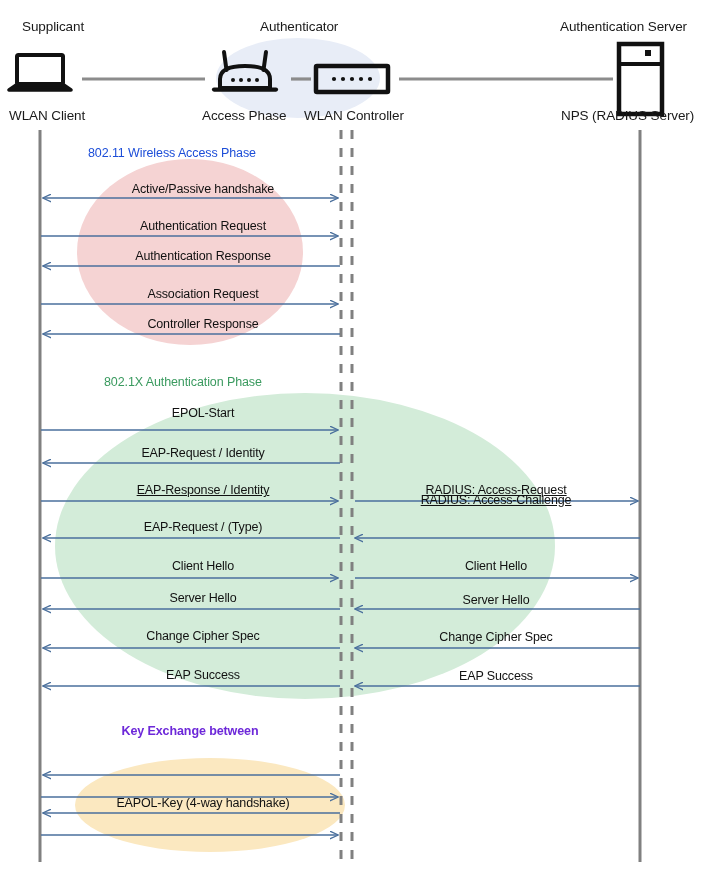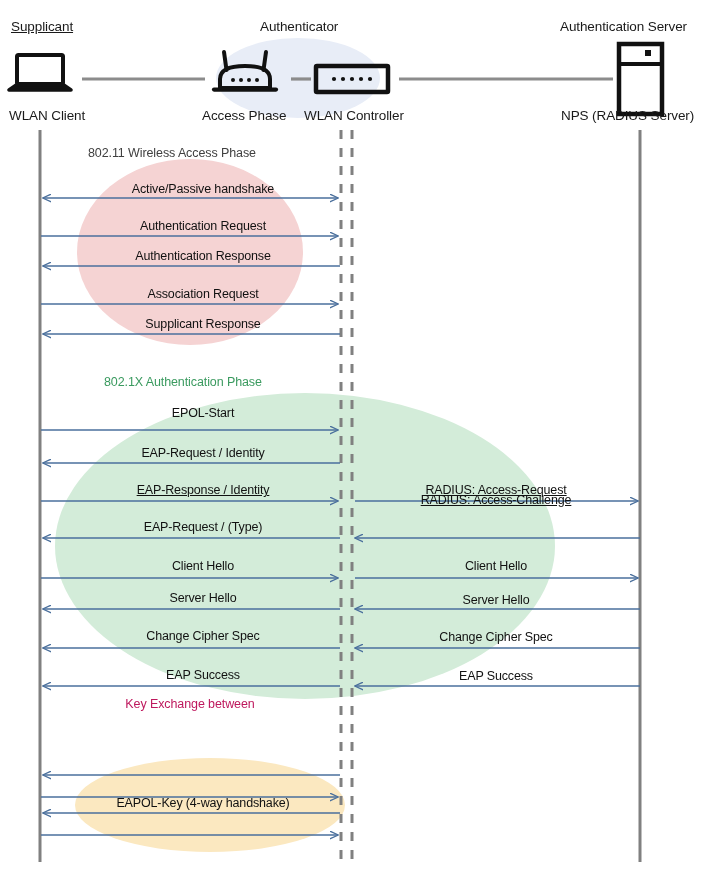--- a/index.html
+++ b/index.html
@@ -151,42 +151,42 @@
 
     <line x1="43" y1="686" x2="340" y2="686" stroke="#4a6f9c" stroke-width="1.5" marker-start="url(#ah-l)"></line>
     <line x1="355" y1="686" x2="640" y2="686" stroke="#4a6f9c" stroke-width="1.5" marker-start="url(#ah-l)"></line>
 
     <line x1="43" y1="775" x2="340" y2="775" stroke="#4a6f9c" stroke-width="1.5" marker-start="url(#ah-l)"></line>
     <line x1="41" y1="797" x2="338" y2="797" stroke="#4a6f9c" stroke-width="1.5" marker-end="url(#ah-r)"></line>
     <line x1="43" y1="813" x2="340" y2="813" stroke="#4a6f9c" stroke-width="1.5" marker-start="url(#ah-l)"></line>
     <line x1="41" y1="835" x2="338" y2="835" stroke="#4a6f9c" stroke-width="1.5" marker-end="url(#ah-r)"></line>
   </svg>
 
-  <div class="hdr-label" style="left:11px; top:19px;text-decoration:underline;">Supplicant</div>
+  <div class="hdr-label" style="left:22px; top:19px;">Supplicant</div>
   <div class="hdr-label" style="left:260px; top:19px;">Authenticator</div>
   <div class="hdr-label" style="left:560px; top:19px;">Authentication Server</div>
 
   <div class="node-label" style="left:9px; top:108px;">WLAN Client</div>
   <div class="node-label" style="left:202px; top:108px;">Access Phase</div>
   <div class="node-label" style="left:304px; top:108px;">WLAN Controller</div>
   <div class="node-label" style="left:561px; top:108px;">NPS (RADIUS Server)</div>
 
-  <div class="phase-label" style="left:88px; top:146px; color:#404040;">802.11 Wireless Access Phase</div>
+  <div class="phase-label" style="left:88px; top:146px; color:#1d4ed8;">802.11 Wireless Access Phase</div>
 
   <div class="phase-label" style="left:104px; top:375px; color:#3a9a5f;">802.1X Authentication Phase</div>
 
-  <div class="phase-label multiline" style="left:100px; top:695px; width:180px; color:#be185d;">
+  <div class="phase-label multiline" style="left:100px; top:722px; width:180px; color:#6d28d9;font-weight:bold;">
     <div>Key Exchange between</div>
   </div>
 
   <div class="msg-label" style="left:203px; top:182px;">Active/Passive handshake</div>
   <div class="msg-label" style="left:203px; top:219px;">Authentication Request</div>
   <div class="msg-label" style="left:203px; top:249px;text-align:center;">Authentication Response</div>
   <div class="msg-label" style="left:203px; top:287px;">Association Request</div>
-  <div class="msg-label" style="left:203px; top:317px;">Supplicant Response</div>
+  <div class="msg-label" style="left:203px; top:317px;">Controller Response</div>
 
   <div class="msg-label" style="left:203px; top:406px;">EPOL-Start</div>
   <div class="msg-label" style="left:203px; top:446px;">EAP-Request / Identity</div>
 
   <div class="msg-label" style="left:203px; top:483px;text-decoration:underline;">EAP-Response / Identity</div>
   <div class="msg-label" style="left:496px; top:483px;text-decoration:underline;">RADIUS: Access-Request</div>
 
   <div class="msg-label" style="left:203px; top:520px;">EAP-Request / (Type)</div>
   <div class="msg-label" style="left:496px; top:493px;text-decoration:underline;">RADIUS: Access-Challenge</div>
 

